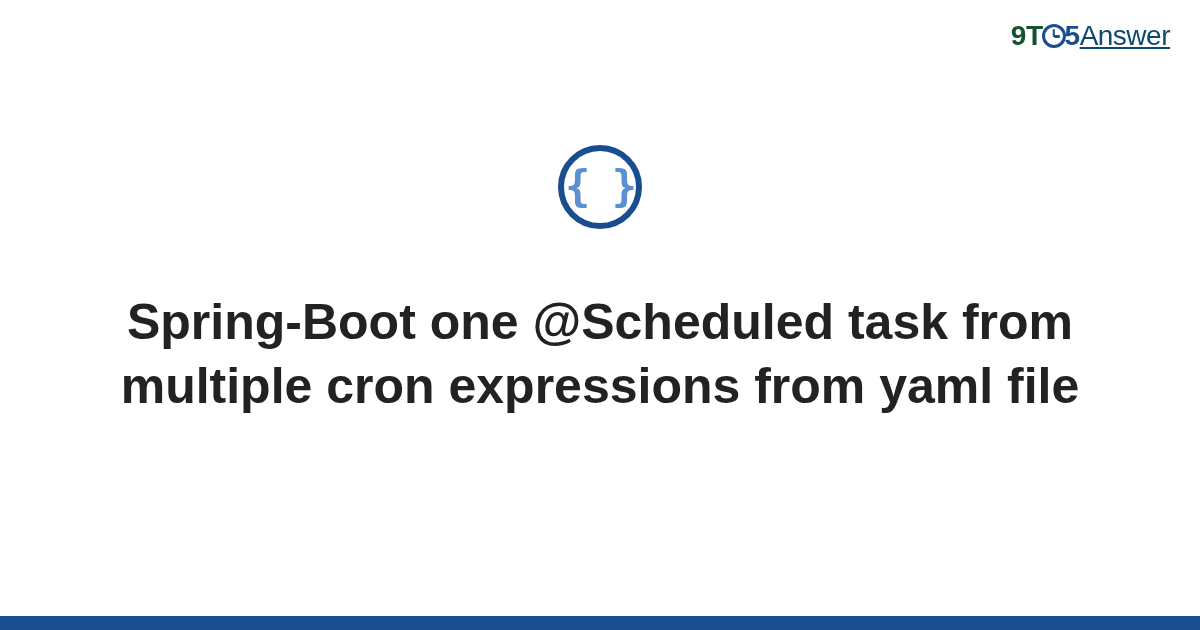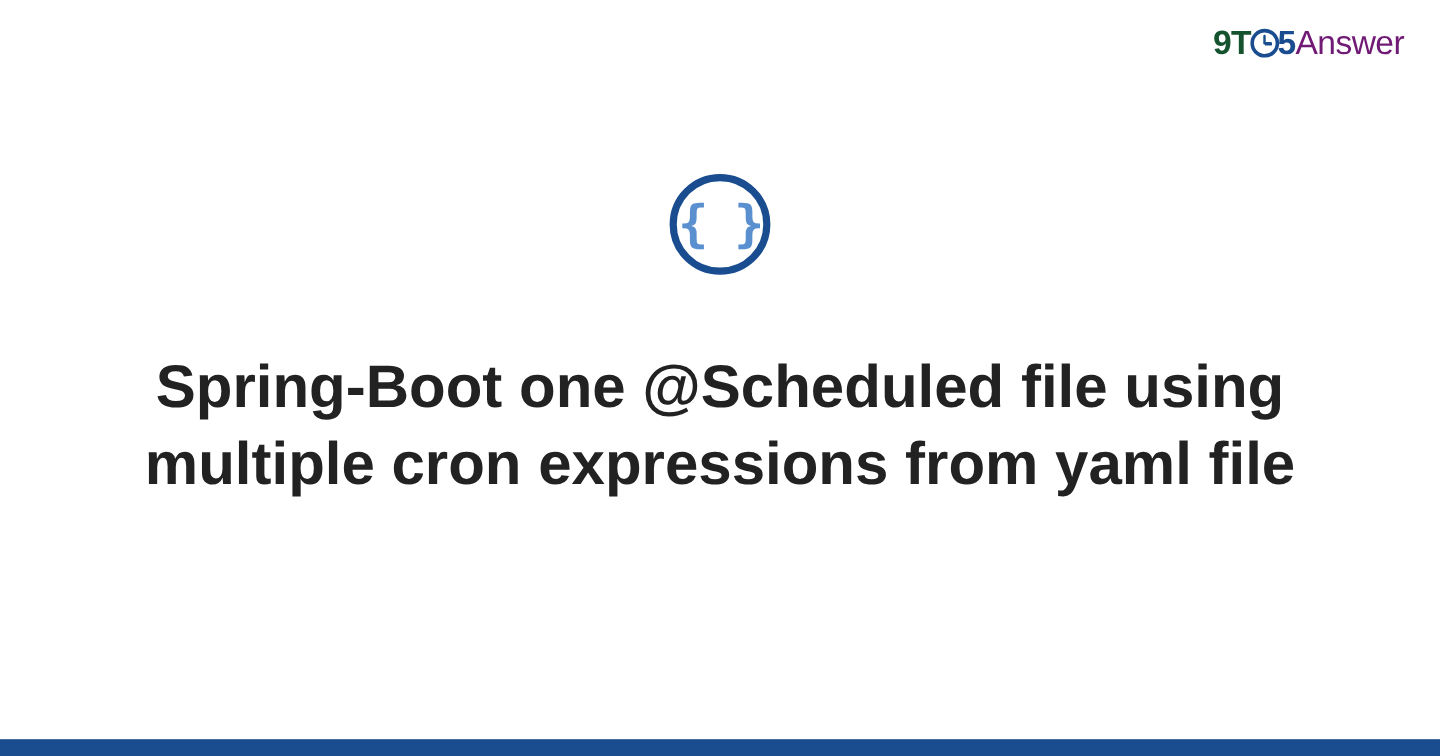--- a/index.html
+++ b/index.html
@@ -55,22 +55,23 @@
       width: 6px;
       height: 2.5px;
       background: #1a4d8f;
       transform-origin: left center;
       border-radius: 1px;
     }
     .brand .five {
       color: #1a4d8f;
     }
     .brand .answer {
-      color: #701a75;
+      color: #0c4a6e;
       font-weight: normal;
+      text-decoration: underline;
     }
     .center-icon {
       position: absolute;
       top: 145px;
       left: 50%;
       transform: translateX(-50%);
       width: 84px;
       height: 84px;
       border: 6px solid #1a4d8f;
       border-radius: 50%;
@@ -110,15 +111,15 @@
 <body>
 
 <div class="brand">
   <span class="nine">9T</span><span class="clock"></span><span class="five">5</span><span class="answer">Answer</span>
 </div>
 
 <div class="center-icon">
   <span class="braces">{ }</span>
 </div>
 
-<h1 class="title">Spring-Boot one @Scheduled file using multiple cron expressions from yaml file</h1>
+<h1 class="title">Spring-Boot one @Scheduled task from multiple cron expressions from yaml file</h1>
 
 <div class="bottom-bar"></div>
 
 </body></html>

